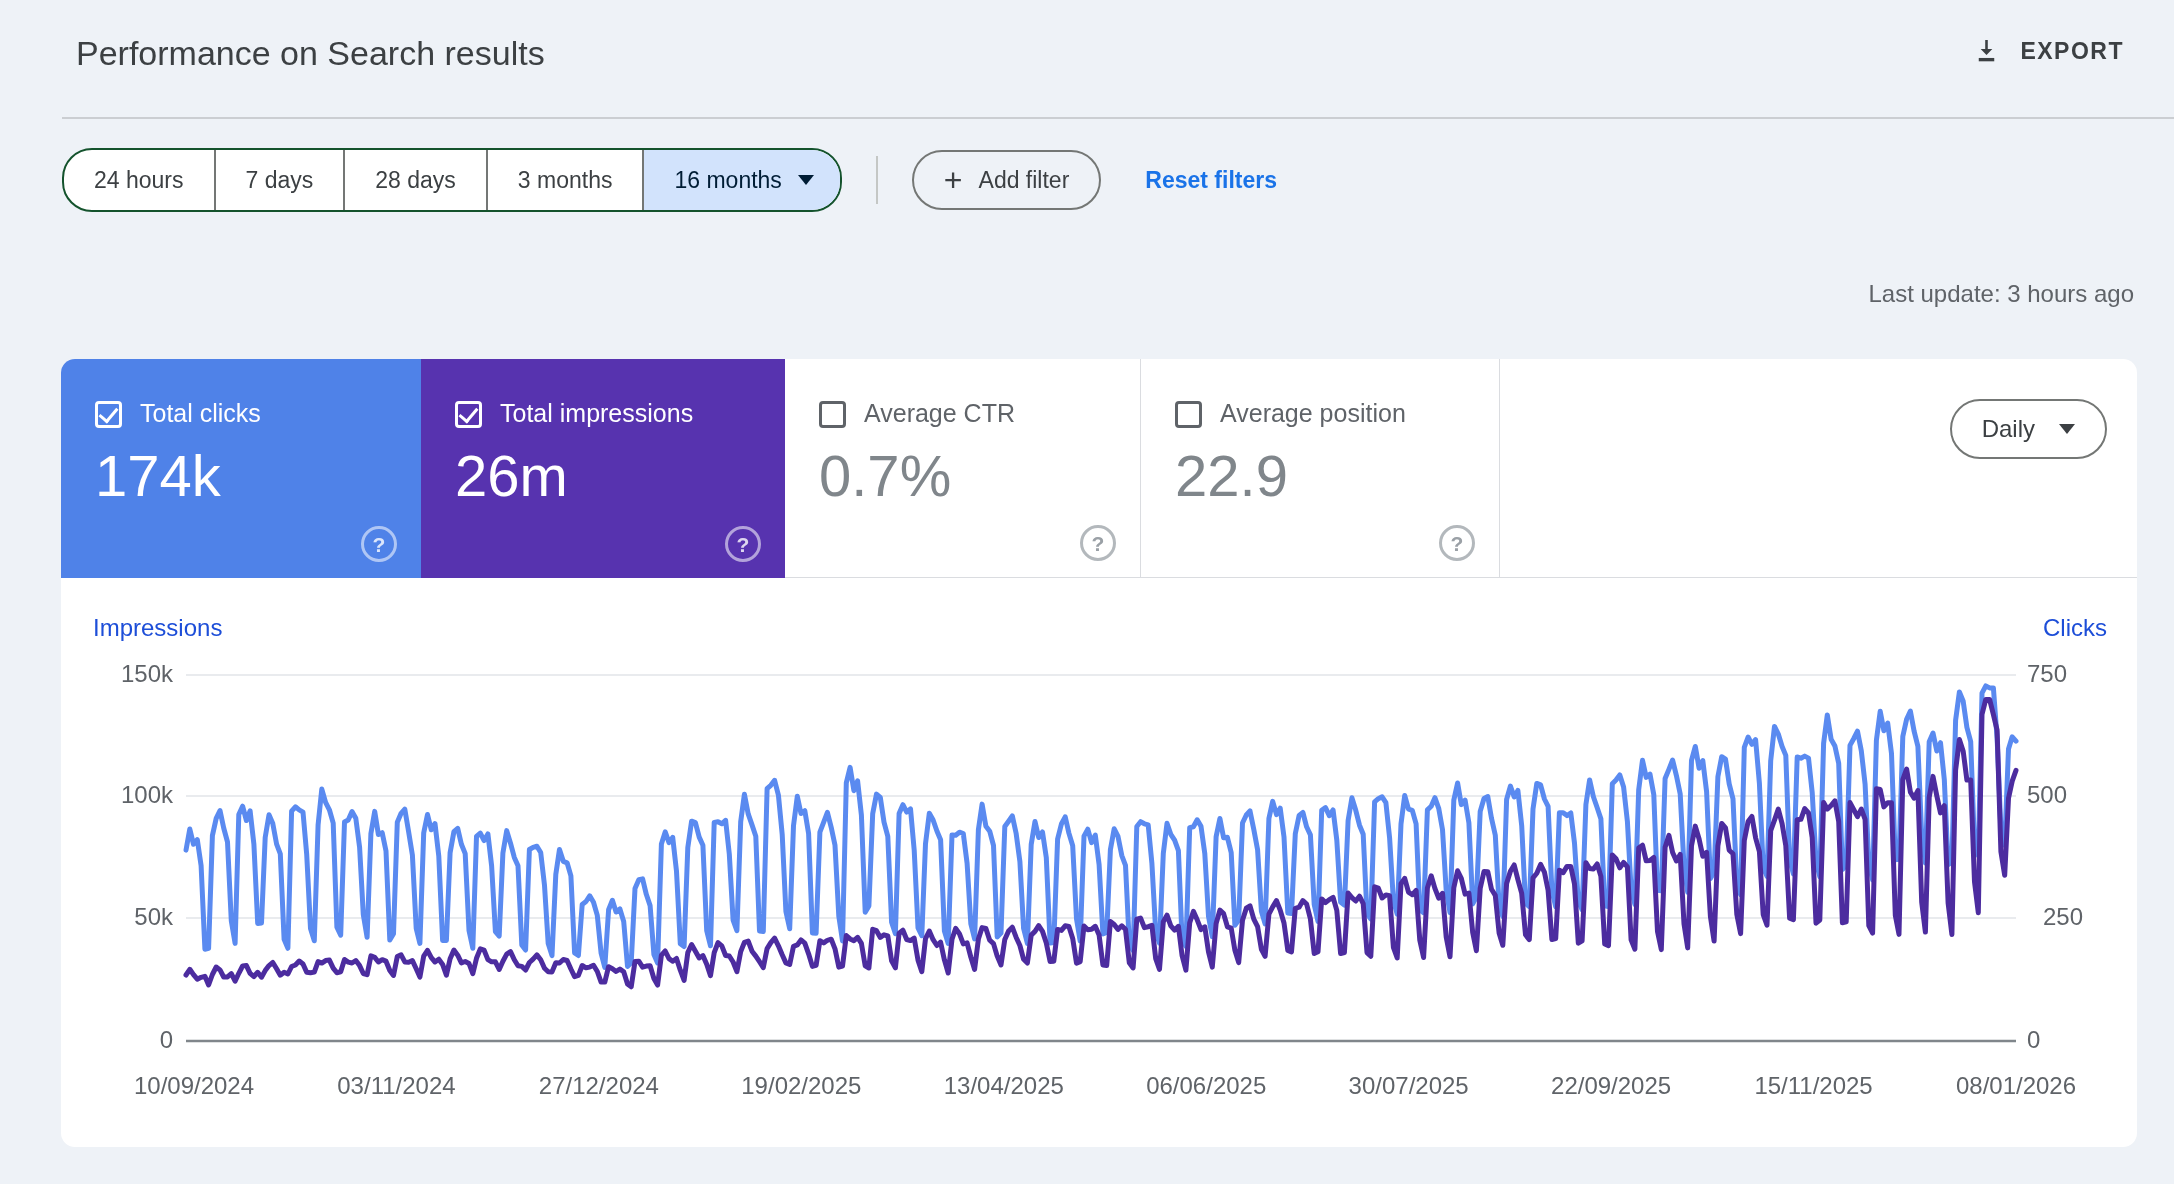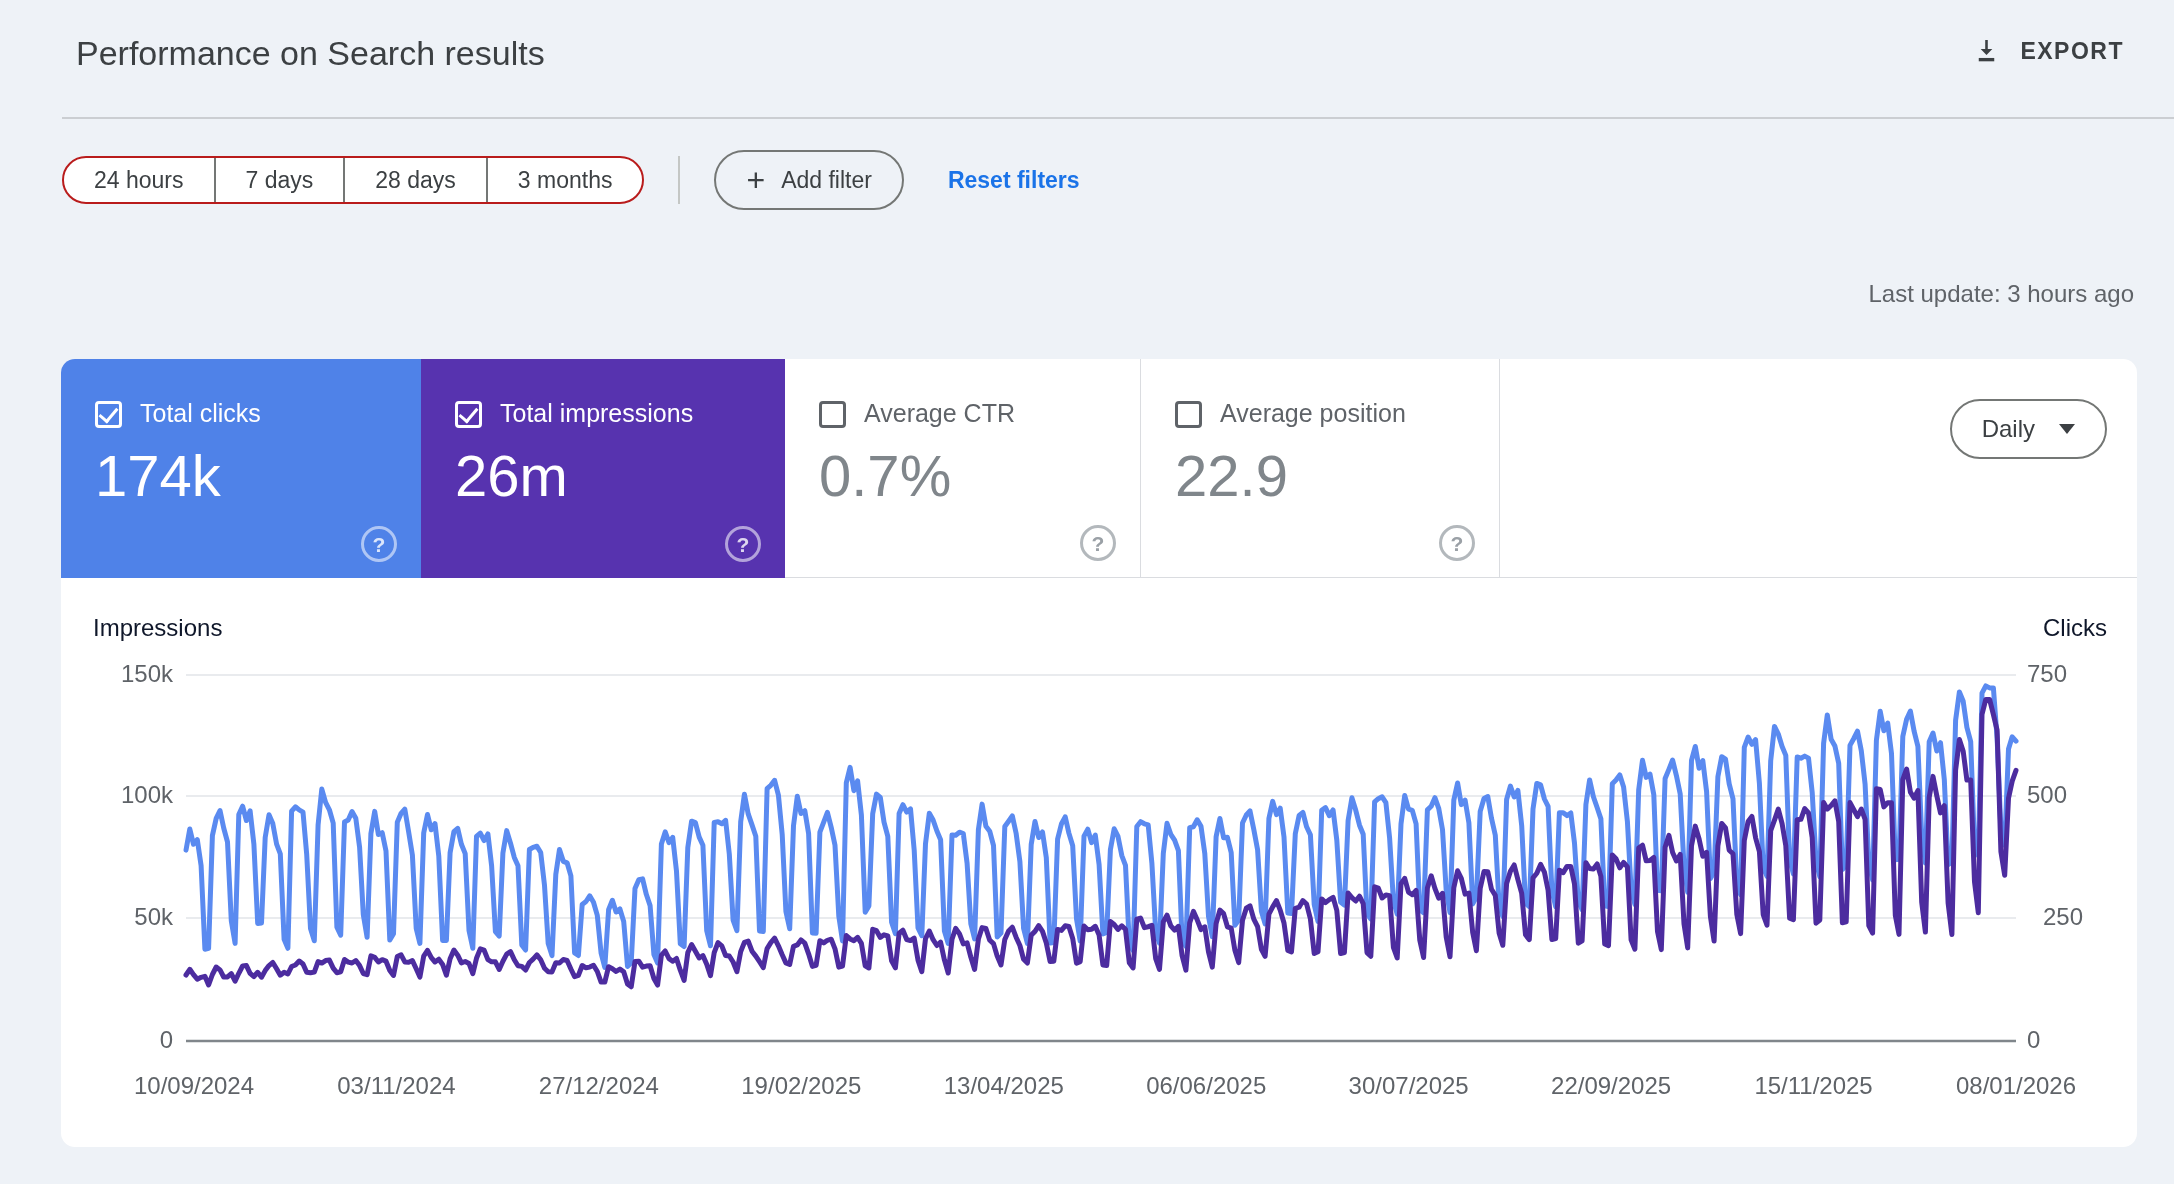--- a/index.html
+++ b/index.html
@@ -25,22 +25,22 @@
   .hdr-divider {
     position: absolute; left: 62px; right: 0; top: 117px;
     height: 2px; background: #cbced2;
   }
   
   .filter-row {
     position: absolute; left: 62px; top: 150px; height: 60px;
     display: flex; align-items: center;
   }
   .seg-group {
-    display: flex; align-items: stretch; height: 48px;
-    border: 2px solid #b91c1c; border-radius: 30px; background: #fff; overflow: hidden;
+    display: flex; align-items: stretch; height: 64px;
+    border: 2px solid #14532d; border-radius: 30px; background: #fff; overflow: hidden;
   }
   .seg {
     display: flex; align-items: center; padding: 0 30px;
     font-size: 23px; color: #3c4043; border-right: 2px solid #747775;
     cursor: pointer; white-space: nowrap;
   }
   .seg:last-child { border-right: none; }
   .seg.selected { background: #d2e3fc; color: #001d35; font-weight: 400; padding-right: 26px; }
   .caret {
     width: 0; height: 0; display: inline-block;
@@ -99,21 +99,21 @@
   .help.gray  { border: 3px solid rgba(154,160,166,.75); color: #9aa0a6; }
   .daily-btn {
     position: absolute; right: 30px; top: 40px; height: 60px;
     display: flex; align-items: center; padding: 0 30px;
     border: 2px solid #747775; border-radius: 30px;
     font-size: 24px; color: #3c4043; cursor: pointer; background: #fff;
   }
   .daily-btn .caret { margin-left: 24px; color: #3c4043; }
   
   .chart-area { position: relative; width: 2076px; height: 569px; }
-  .axis-title { position: absolute; top: 36px; font-size: 24px; color: #0f172a; }
+  .axis-title { position: absolute; top: 36px; font-size: 24px; color: #1d4ed8; }
   .axis-title.left  { left: 32px; }
   .axis-title.right { right: 30px; }
   .ytick { position: absolute; font-size: 24px; color: #5f6368; }
   .ytick.l { left: 0; width: 112px; text-align: right; }
   .ytick.r { left: 1966px; text-align: left; }
   .xtick {
     position: absolute; top: 494px; width: 180px; text-align: center;
     font-size: 24px; color: #5f6368;
   }
   #chart-svg { position: absolute; left: 0; top: 0; }
@@ -132,20 +132,24 @@
   <span>EXPORT</span>
 </div>
 <div class="hdr-divider"></div>
 
 <div class="filter-row">
   <div class="seg-group">
     <div class="seg">24 hours</div>
     <div class="seg">7 days</div>
     <div class="seg">28 days</div>
     <div class="seg">3 months</div>
+    <div class="seg selected">
+      <span>16 months</span>
+      <span class="caret"></span>
+    </div>
   </div>
   <div class="vdiv"></div>
   <div class="pill">
     <span class="plus-glyph">+</span>
     <span>Add filter</span>
   </div>
   <div class="reset-link">Reset filters</div>
 </div>
 
 <div class="last-update">Last update: 3 hours ago</div>

